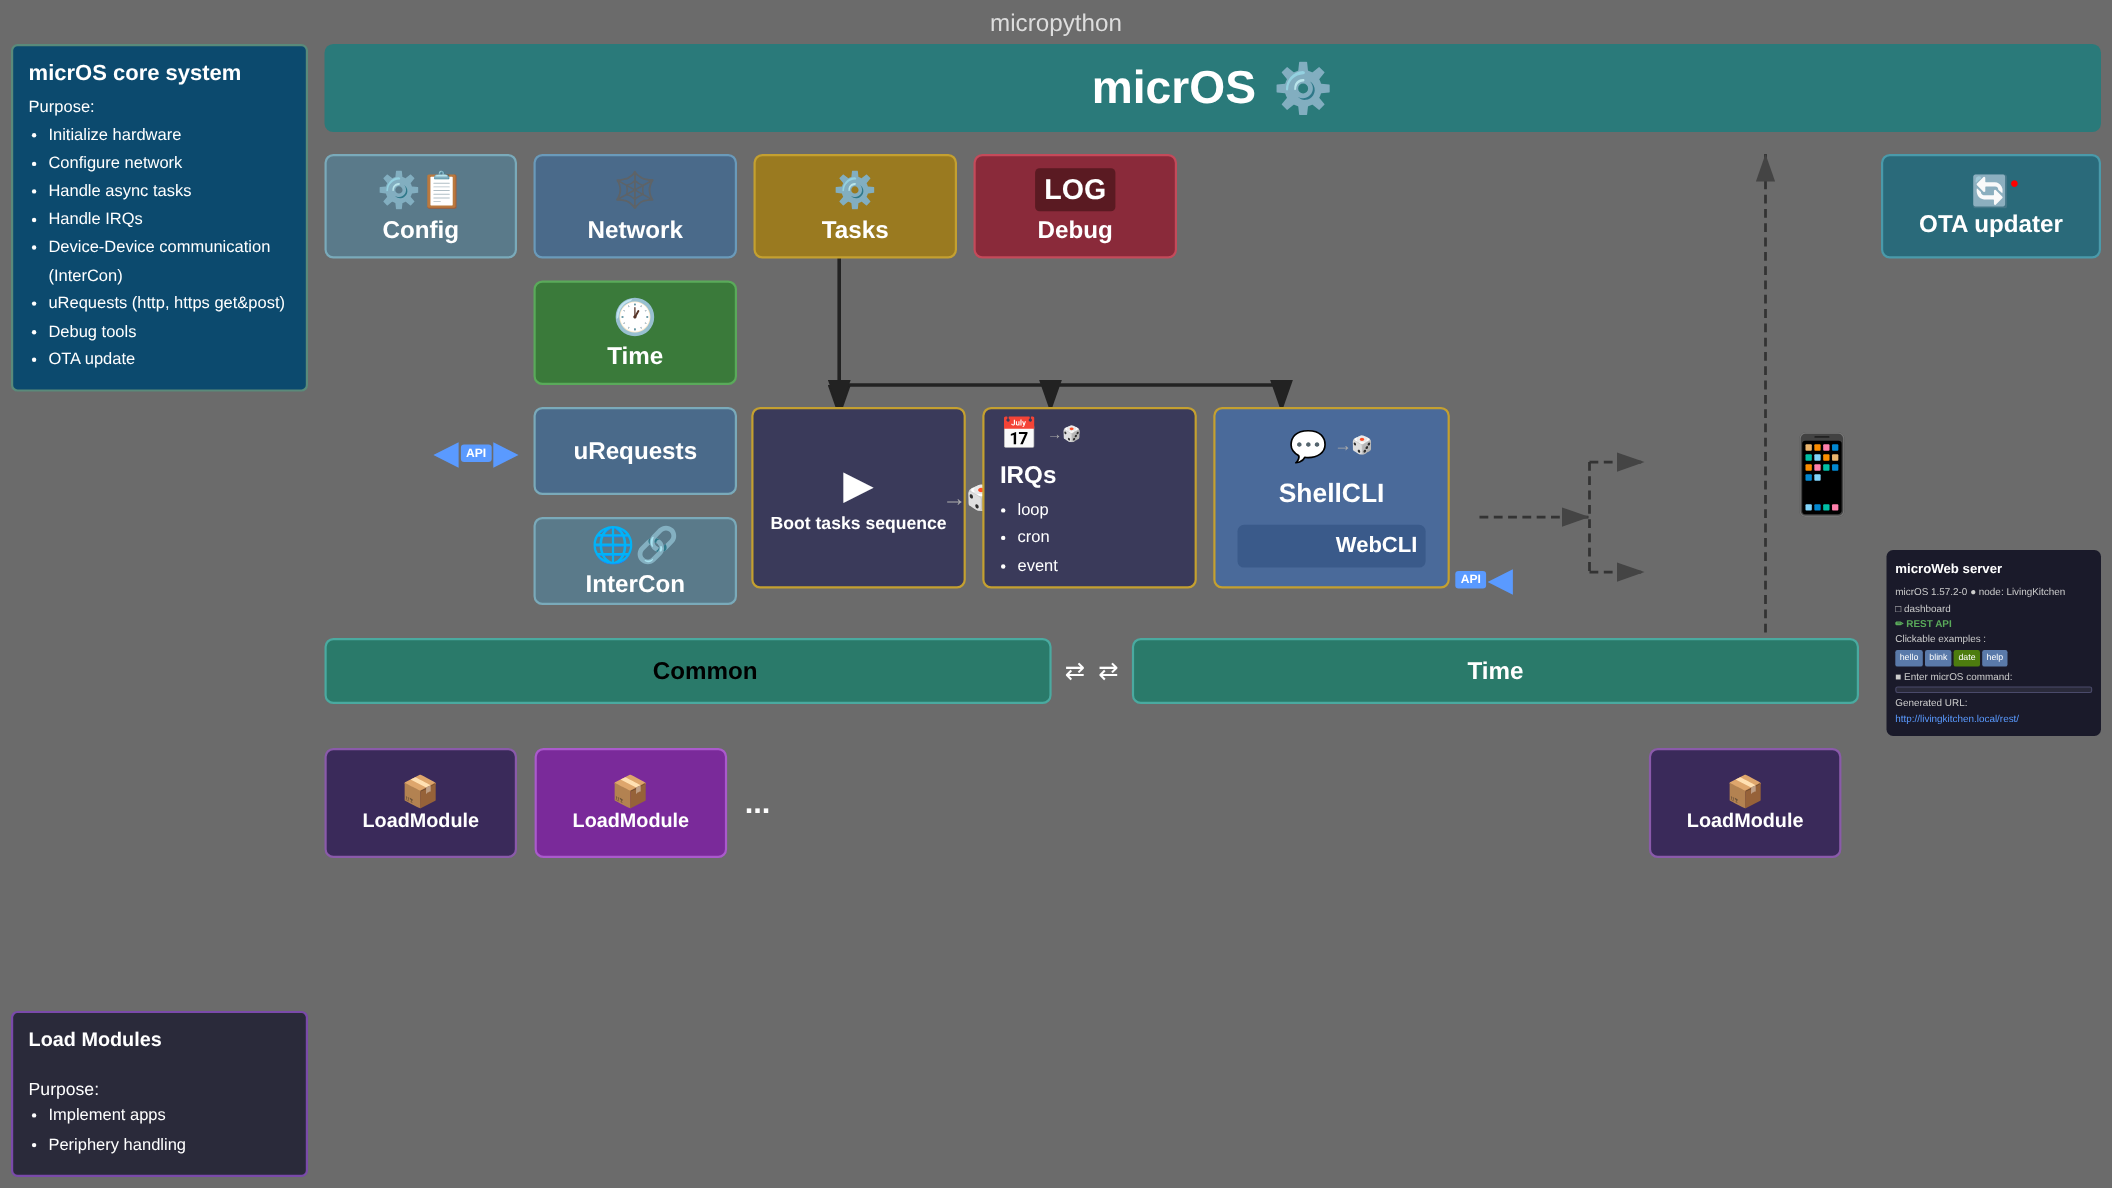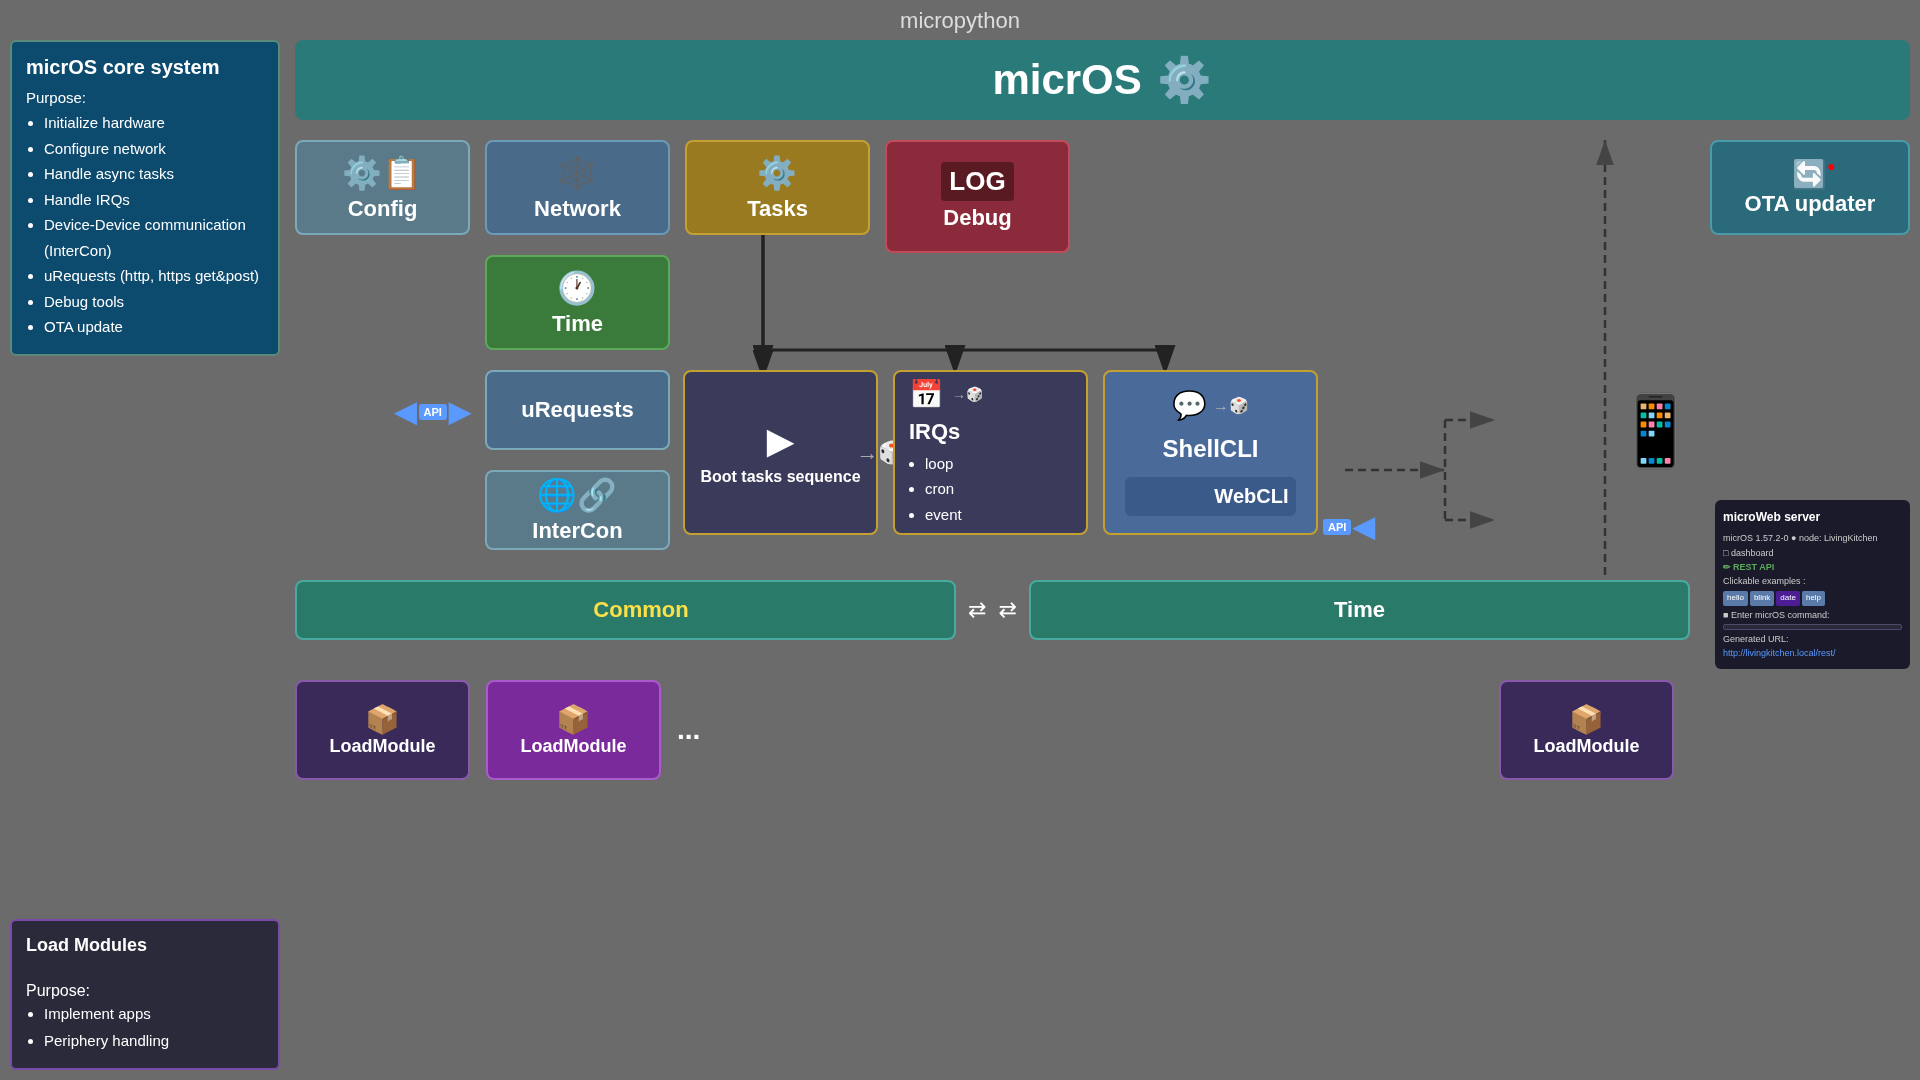--- a/index.html
+++ b/index.html
@@ -174,21 +174,21 @@
   <div class="abs-module" style="left:190px; top:100px; width:185px; height:95px; background:#4a6a8a; border:2px solid #6a9aba;">
     <div class="mod-icon">🕸️</div>
     <div class="mod-title">Network</div>
   </div>
 
   <div class="abs-module" style="left:390px; top:100px; width:185px; height:95px; background:#9a7a20; border:2px solid #c4a030;">
     <div class="mod-icon">⚙️</div>
     <div class="mod-title">Tasks</div>
   </div>
 
-  <div class="abs-module" style="left:590px; top:100px; width:185px; height:113px; background:#8a2a3a; border:2px solid #c44a5a;">
+  <div class="abs-module" style="left:590px; top:100px; width:185px; height:95px; background:#8a2a3a; border:2px solid #c44a5a;">
     <div style="font-size:26px; background:#5a1a22; border-radius:4px; padding:4px 8px; color:white; font-weight:bold; margin-bottom:4px;">LOG</div>
     <div class="mod-title">Debug</div>
   </div>
 
   <div class="abs-module" style="right:0; top:100px; width:200px; height:95px; background:#2a6a7a; border:2px solid #4a9aaa;">
     <div style="font-size:28px; position:relative;">
       <span>🔄</span><span style="color:red; font-size:14px; position:absolute; top:0; right:-8px;">●</span>
     </div>
     <div class="mod-title" style="text-align:center;">OTA updater</div>
   </div>
@@ -246,21 +246,21 @@
 
   <div style="position:absolute; left:1028px; top:470px; display:flex; align-items:center; gap:2px;">
     <div style="background:#5a9aff; color:white; font-size:11px; font-weight:bold; padding:2px 5px; border-radius:3px;">API</div>
     <div style="color:#5a9aff; font-size:28px; font-weight:bold;">◀</div>
   </div>
 
   <div style="position:absolute; right:210px; top:350px; font-size:70px;">📱</div>
 
   <div style="position:absolute; left:0; top:540px; right:220px; display:flex; align-items:center; gap:12px;">
     <div class="abs-module" style="position:static; flex:1; height:60px; background:#2a7a6a; border:2px solid #4aaaa0; border-radius:8px; flex-direction:row; justify-content:center;">
-      <span style="font-size:22px; font-weight:bold; color:#fde047;margin-left:31px;">Common</span>
+      <span style="font-size:22px; font-weight:bold; color:#000000;margin-left:31px;">Common</span>
     </div>
     <div style="font-size:22px; color:white;">⇄</div>
     <div style="font-size:22px; color:white;">⇄</div>
     <div class="abs-module" style="position:static; flex:1; height:60px; background:#2a7a6a; border:2px solid #4aaaa0; border-radius:8px; flex-direction:row; justify-content:center;">
       <span style="font-size:22px; font-weight:bold; color:white;">Time</span>
     </div>
   </div>
 
   <div style="position:absolute; left:0; top:640px; right:0; display:flex; align-items:center; gap:16px;">
     <div class="abs-module" style="position:static; width:175px; height:100px; background:#3a2a5a; border:2px solid #8a5aaa; border-radius:8px;">
@@ -282,21 +282,21 @@
 
   <div style="position:absolute; right:0; top:460px; width:195px; background:#1a1a2a; border-radius:6px; padding:8px; font-size:9px; color:#ccc; line-height:1.6;">
     <div style="font-size:12px; font-weight:bold; color:white; margin-bottom:4px;">microWeb server</div>
     <div>micrOS 1.57.2-0 ● node: LivingKitchen</div>
     <div>□ dashboard</div>
     <div style="color:#5aaa5a; font-weight:bold;">✏ REST API</div>
     <div>Clickable examples :</div>
     <div style="display:flex; gap:2px; flex-wrap:wrap; margin:2px 0;">
       <span style="background:#5a7aaa; color:white; padding:1px 4px; border-radius:2px; font-size:8px;">hello</span>
       <span style="background:#5a7aaa; color:white; padding:1px 4px; border-radius:2px; font-size:8px;">blink</span>
-      <span style="background:#4c1d95; color:white; padding:1px 4px; border-radius:2px; font-size:8px;">date</span>
+      <span style="background:#4d7c0f; color:white; padding:1px 4px; border-radius:2px; font-size:8px;">date</span>
       <span style="background:#5a7aaa; color:white; padding:1px 4px; border-radius:2px; font-size:8px;">help</span>
     </div>
     <div>■ Enter micrOS command:</div>
     <div style="background:#2a2a3a; border-radius:2px; padding:2px 4px; margin:2px 0; font-size:8px; color:#aaa; border:1px solid #4a4a6a;"></div>
     <div>Generated URL:</div>
     <div style="color:#5a9aff;">http://livingkitchen.local/rest/</div>
   </div>
 
 </div>
 

